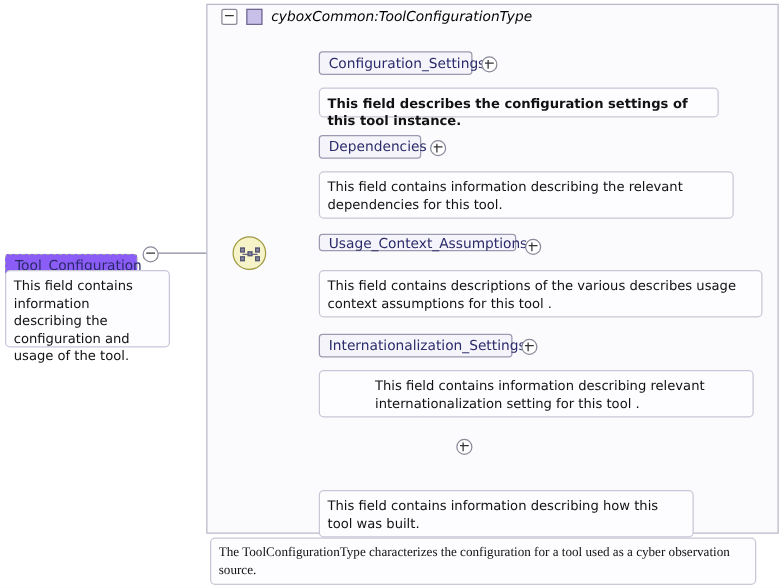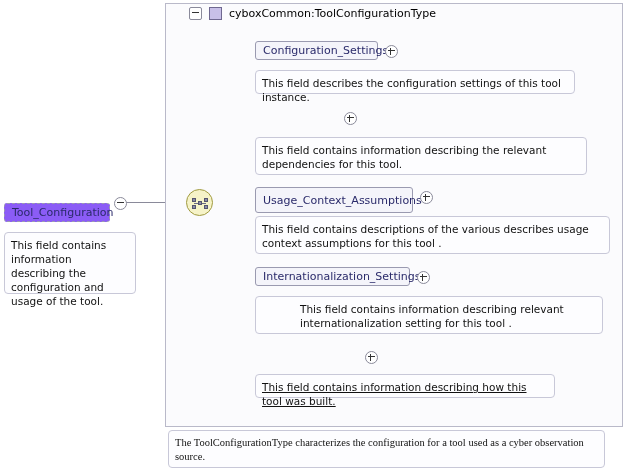--- a/index.html
+++ b/index.html
@@ -35,22 +35,23 @@
     box-sizing: border-box;
   }
   .type-header {
     position: absolute;
     left: 165px;
     top: 3px;
     height: 20px;
     display: flex;
     align-items: center;
     gap: 7px;
-    padding-left: 24px;
-    box-sizing: border-box;
+    padding-left: 12px;
+    box-sizing: border-box;
+    font-style: italic;
   }
   .collapse-box {
     width: 11px;
     height: 11px;
     border: 1px solid #8a8a9a;
     background: #ffffff;
     position: relative;
     border-radius: 2px;
     flex: none;
   }
@@ -222,52 +223,55 @@
   <div class="type-header">
     <span class="collapse-box"></span>
     <span class="type-icon"></span>
     <span class="type-title">cyboxCommon:ToolConfigurationType</span>
   </div>
 
   <div class="elem-box elem-root">
     <span>Tool_Configuration</span>
   </div>
   <span class="minus-circle" style="left:114px; top:197px;"></span>
-  <div class="doc-box" style="left:4px; top:232px; width:132px; height:62px;">This field contains information describing the configuration and usage of the tool.</div>
+  <div class="doc-box" style="left:4px; top:216px; width:132px; height:62px;">This field contains information describing the configuration and usage of the tool.</div>
 
   <div class="seq-icon">
     <span class="seq-glyph">
       <span class="seq-line" style="left:2px; top:5px; width:12px;"></span>
       <i style="left:0px; top:0px;"></i>
       <i style="left:0px; top:7px;"></i>
       <i style="left:6px; top:3px;"></i>
       <i style="left:12px; top:0px;"></i>
       <i style="left:12px; top:7px;"></i>
     </span>
   </div>
 
   <div class="elem-box" style="left:255px; top:41px; width:123px; height:19px;">
     <span>Configuration_Settings</span>
   </div>
   <span class="plus-circle" style="left:385px; top:45px;"></span>
-  <div class="doc-box" style="left:255px; top:70px; width:320px; height:24px;">This field describes the configuration settings of this tool instance.</div>
-
+  <div class="doc-box" style="left:255px; top:70px; width:320px; height:24px;font-weight:bold;">This field describes the configuration settings of this tool instance.</div>
+
+  <div class="elem-box" style="left:255px; top:108px; width:82px; height:19px;">
+    <span>Dependencies</span>
+  </div>
   <span class="plus-circle" style="left:344px; top:112px;"></span>
   <div class="doc-box" style="left:255px; top:137px; width:332px; height:38px;">This field contains information describing the relevant dependencies for this tool.</div>
 
-  <div class="elem-box" style="left:255px; top:187px; width:158px; height:26px;">
+  <div class="elem-box" style="left:255px; top:187px; width:158px; height:14px;">
     <span>Usage_Context_Assumptions</span>
   </div>
   <span class="plus-circle" style="left:420px; top:191px;"></span>
   <div class="doc-box" style="left:255px; top:216px; width:355px; height:38px;">This field contains descriptions of the various describes usage context assumptions for this tool .</div>
 
   <div class="elem-box" style="left:255px; top:267px; width:155px; height:19px;">
     <span>Internationalization_Settings</span>
   </div>
   <span class="plus-circle" style="left:417px; top:271px;"></span>
   <div class="doc-box" style="left:255px; top:296px; width:348px; height:38px;padding-left:44px;">This field contains information describing relevant internationalization setting for this tool .</div>
 
   <span class="plus-circle" style="left:365px; top:351px;"></span>
-  <div class="doc-box" style="left:255px; top:374px; width:300px; height:24px;text-decoration:underline;">This field contains information describing how this tool was built.</div>
+  <div class="doc-box" style="left:255px; top:392px; width:300px; height:38px;">This field contains information describing how this tool was built.</div>
 
   <div class="doc-box" style="left:168px; top:430px; width:437px; height:38px;font-family:Liberation Serif, serif;">The ToolConfigurationType characterizes the configuration for a tool used as a cyber observation source.</div>
 
 </div>
 
 </body></html>

